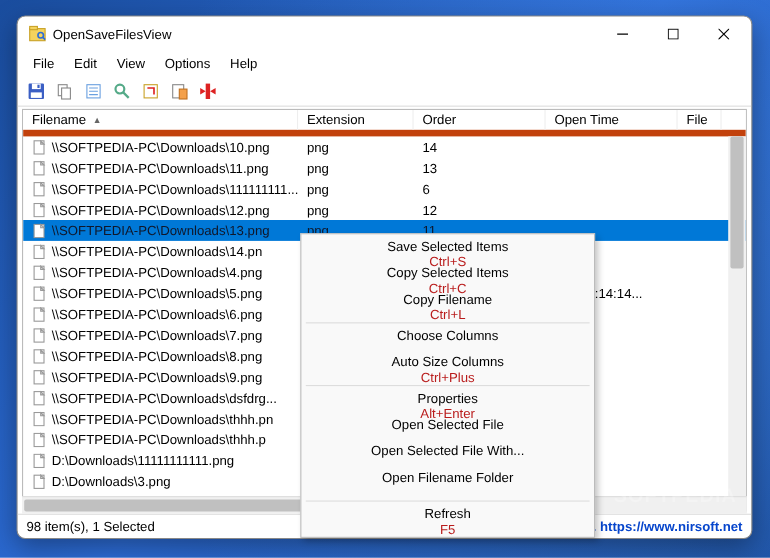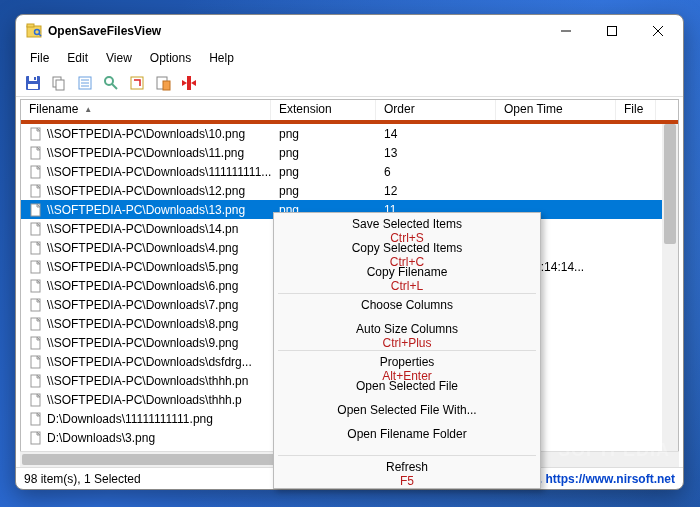--- a/index.html
+++ b/index.html
@@ -1,41 +1,41 @@
 <!DOCTYPE html>
 <html><head>
 <meta charset="utf-8">
 <style>
 * { margin: 0; padding: 0; box-sizing: border-box; font-family: "Segoe UI", Tahoma, sans-serif; font-size: 12px; }
 body { width: 700px; height: 507px; background: linear-gradient(135deg, #1a4d9e 0%, #2d6dd8 50%, #1a4d9e 100%); overflow: hidden; position: relative; }
 .desktop-curve { position: absolute; width: 900px; height: 900px; border-radius: 50%; background: radial-gradient(circle, rgba(80,150,240,0.4) 0%, transparent 70%); top: -200px; right: -300px; }
 
 .window { position: absolute; top: 14px; left: 15px; width: 669px; height: 476px; background: #ffffff; border: 1px solid #888; border-radius: 8px; box-shadow: 0 8px 24px rgba(0,0,0,0.35); display: flex; flex-direction: column; overflow: hidden; }
 
-.titlebar { height: 32px; display: flex; align-items: center; padding: 0 2px 0 10px; font-weight: bold; }
+.titlebar { height: 32px; display: flex; align-items: center; padding: 0 2px 0 10px; }
 .titlebar-icon { width: 16px; height: 16px; margin-right: 6px; }
 .titlebar-title { flex: 1; font-size: 12px; }
 .win-controls { display: flex; }
 .win-btn { width: 46px; height: 30px; display: flex; align-items: center; justify-content: center; font-family: "Segoe MDL2 Assets", sans-serif; }
 .win-btn svg { width: 10px; height: 10px; }
 
 .menubar { height: 22px; display: flex; align-items: center; padding: 0 6px; gap: 2px; }
 .menu-item { padding: 2px 8px; }
 
 .toolbar { height: 28px; display: flex; align-items: center; padding: 2px 6px; border-bottom: 1px solid #ddd; gap: 4px; }
 .tb-btn { width: 22px; height: 22px; display: flex; align-items: center; justify-content: center; border: 1px solid transparent; }
 
 .listview { flex: 1; position: relative; border: 1px solid #bbb; margin: 2px 4px; overflow: hidden; }
-.list-header { height: 24px; display: flex; border-bottom: 4px solid #c2410c; background: #fff; position: relative; align-items: flex-end; }
+.list-header { height: 24px; display: flex; border-bottom: 6px solid #c2410c; background: #fff; position: relative; }
 .col-head { padding: 4px 8px; border-right: 1px solid #eee; display: flex; align-items: center; font-size: 12px; white-space: nowrap; overflow: hidden; }
 .sort-arrow { margin-left: 6px; font-size: 8px; color: #666; }
 
 .list-body { height: calc(100% - 24px); overflow: hidden; position: relative; }
 .row { height: 19px; display: flex; align-items: center; }
-.row.selected { background: #0078d7; color: #ffffff; }
+.row.selected { background: #0078d7; color: #0f172a; }
 .cell { padding: 0 8px; white-space: nowrap; overflow: hidden; text-overflow: ellipsis; font-size: 12px; }
 .file-icon { width: 14px; height: 14px; margin-right: 4px; flex-shrink: 0; display: inline-flex; align-items: center; }
 
 .col-filename { width: 250px; display: flex; align-items: center; }
 .col-ext { width: 105px; }
 .col-order { width: 120px; }
 .col-opentime { width: 120px; }
 .col-file { width: 40px; }
 
 .vscroll { position: absolute; right: 0; top: 24px; bottom: 0; width: 16px; background: #f0f0f0; }

